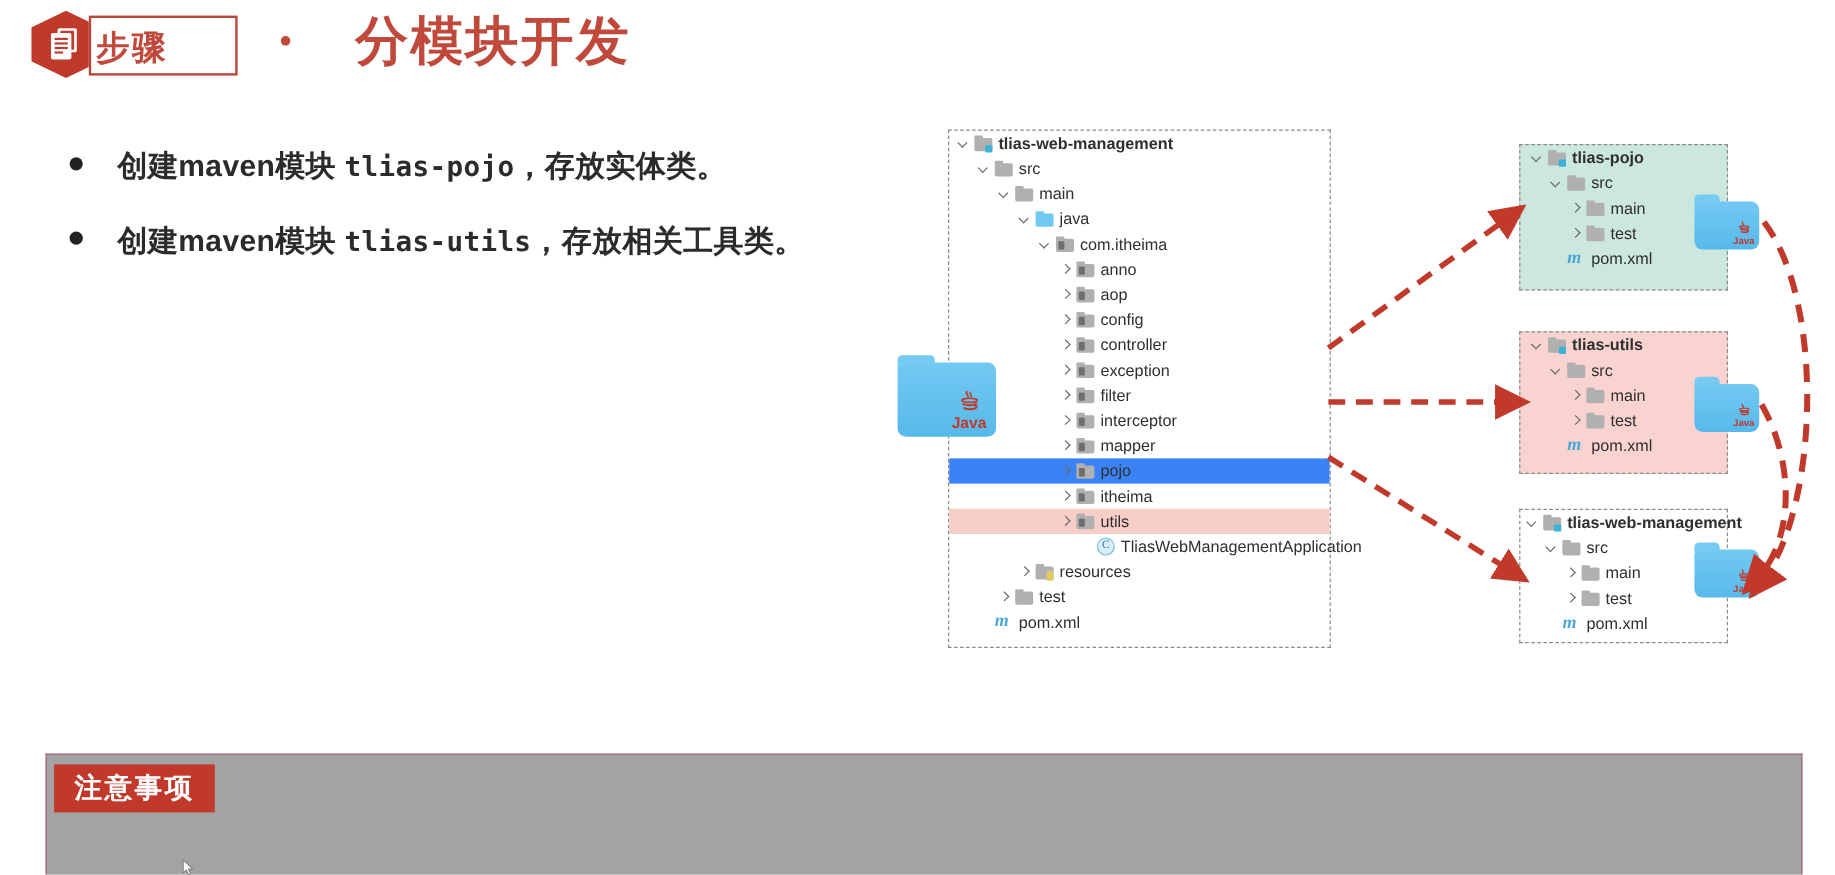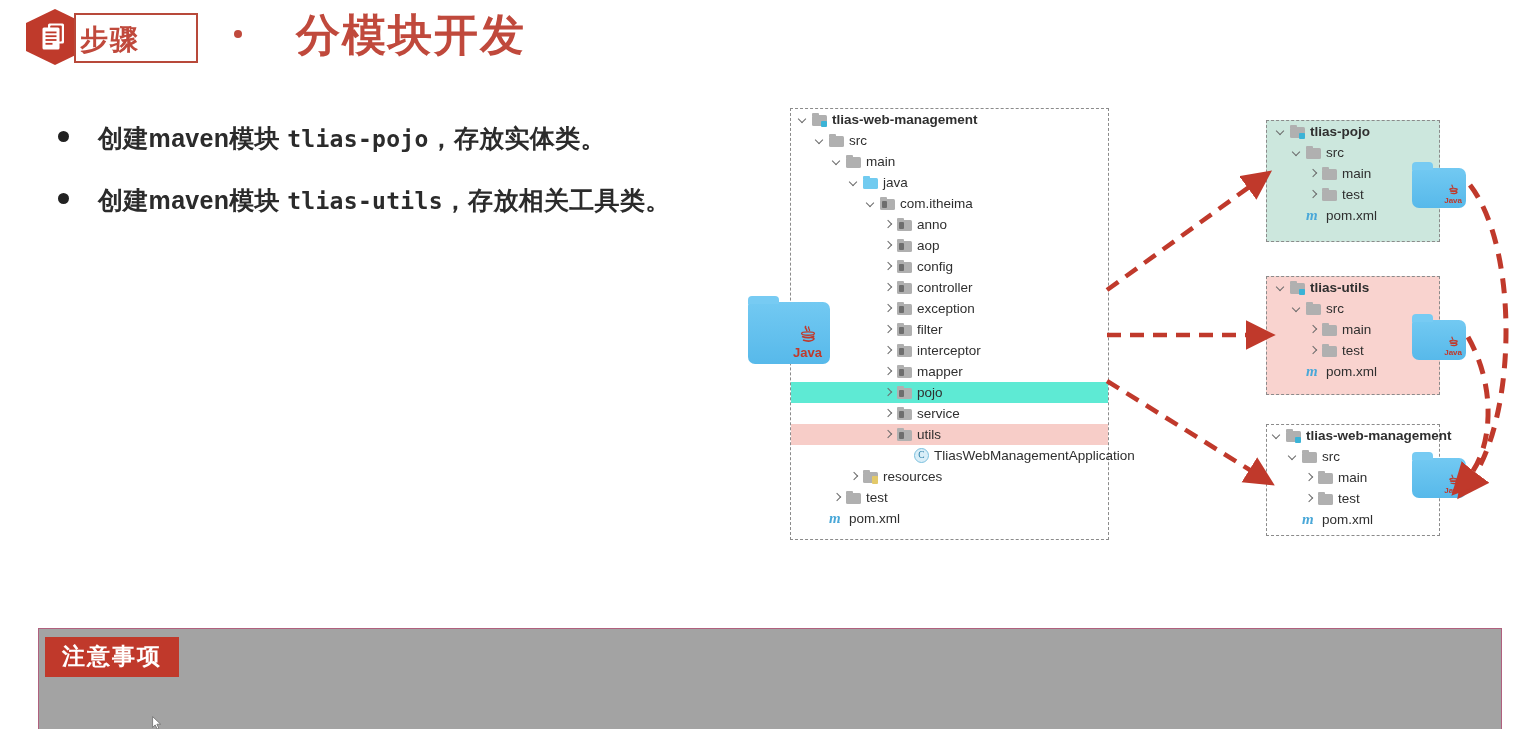--- a/index.html
+++ b/index.html
@@ -140,21 +140,21 @@
   .tree { position: relative; width: 100%; height: 100%; }
   .trow {
     display: flex;
     align-items: center;
     height: 21px;
     font-size: 13.5px;
     color: #2f2f2f;
     white-space: nowrap;
     position: relative;
   }
-  .trow.hl-green { background: #5eead4; align-items: center; }
+  .trow.hl-green { background: #3b82f6; align-items: center; }
   .trow.hl-pink  { background: #f7cdc8; }
   .trow.bold .tlabel { font-weight: bold; }
 
   .chev {
     width: 13px; height: 13px;
     flex: 0 0 auto;
     display: inline-block;
     position: relative;
   }
   .chev.down::before, .chev.right::before {
@@ -506,21 +506,21 @@
         </span>
         <span class="tlabel">pojo</span>
       </div>
       <div class="trow">
         <span style="flex: 0 0 auto; width: 91px;"></span>
         <span class="chev right"></span>
         <span class="fico pkg">
           <span class="body"></span>
           <span class="tab"></span>
         </span>
-        <span class="tlabel">service</span>
+        <span class="tlabel">itheima</span>
       </div>
       <div class="trow hl-pink">
         <span style="flex: 0 0 auto; width: 91px;"></span>
         <span class="chev right"></span>
         <span class="fico pkg">
           <span class="body"></span>
           <span class="tab"></span>
         </span>
         <span class="tlabel">utils</span>
       </div>

